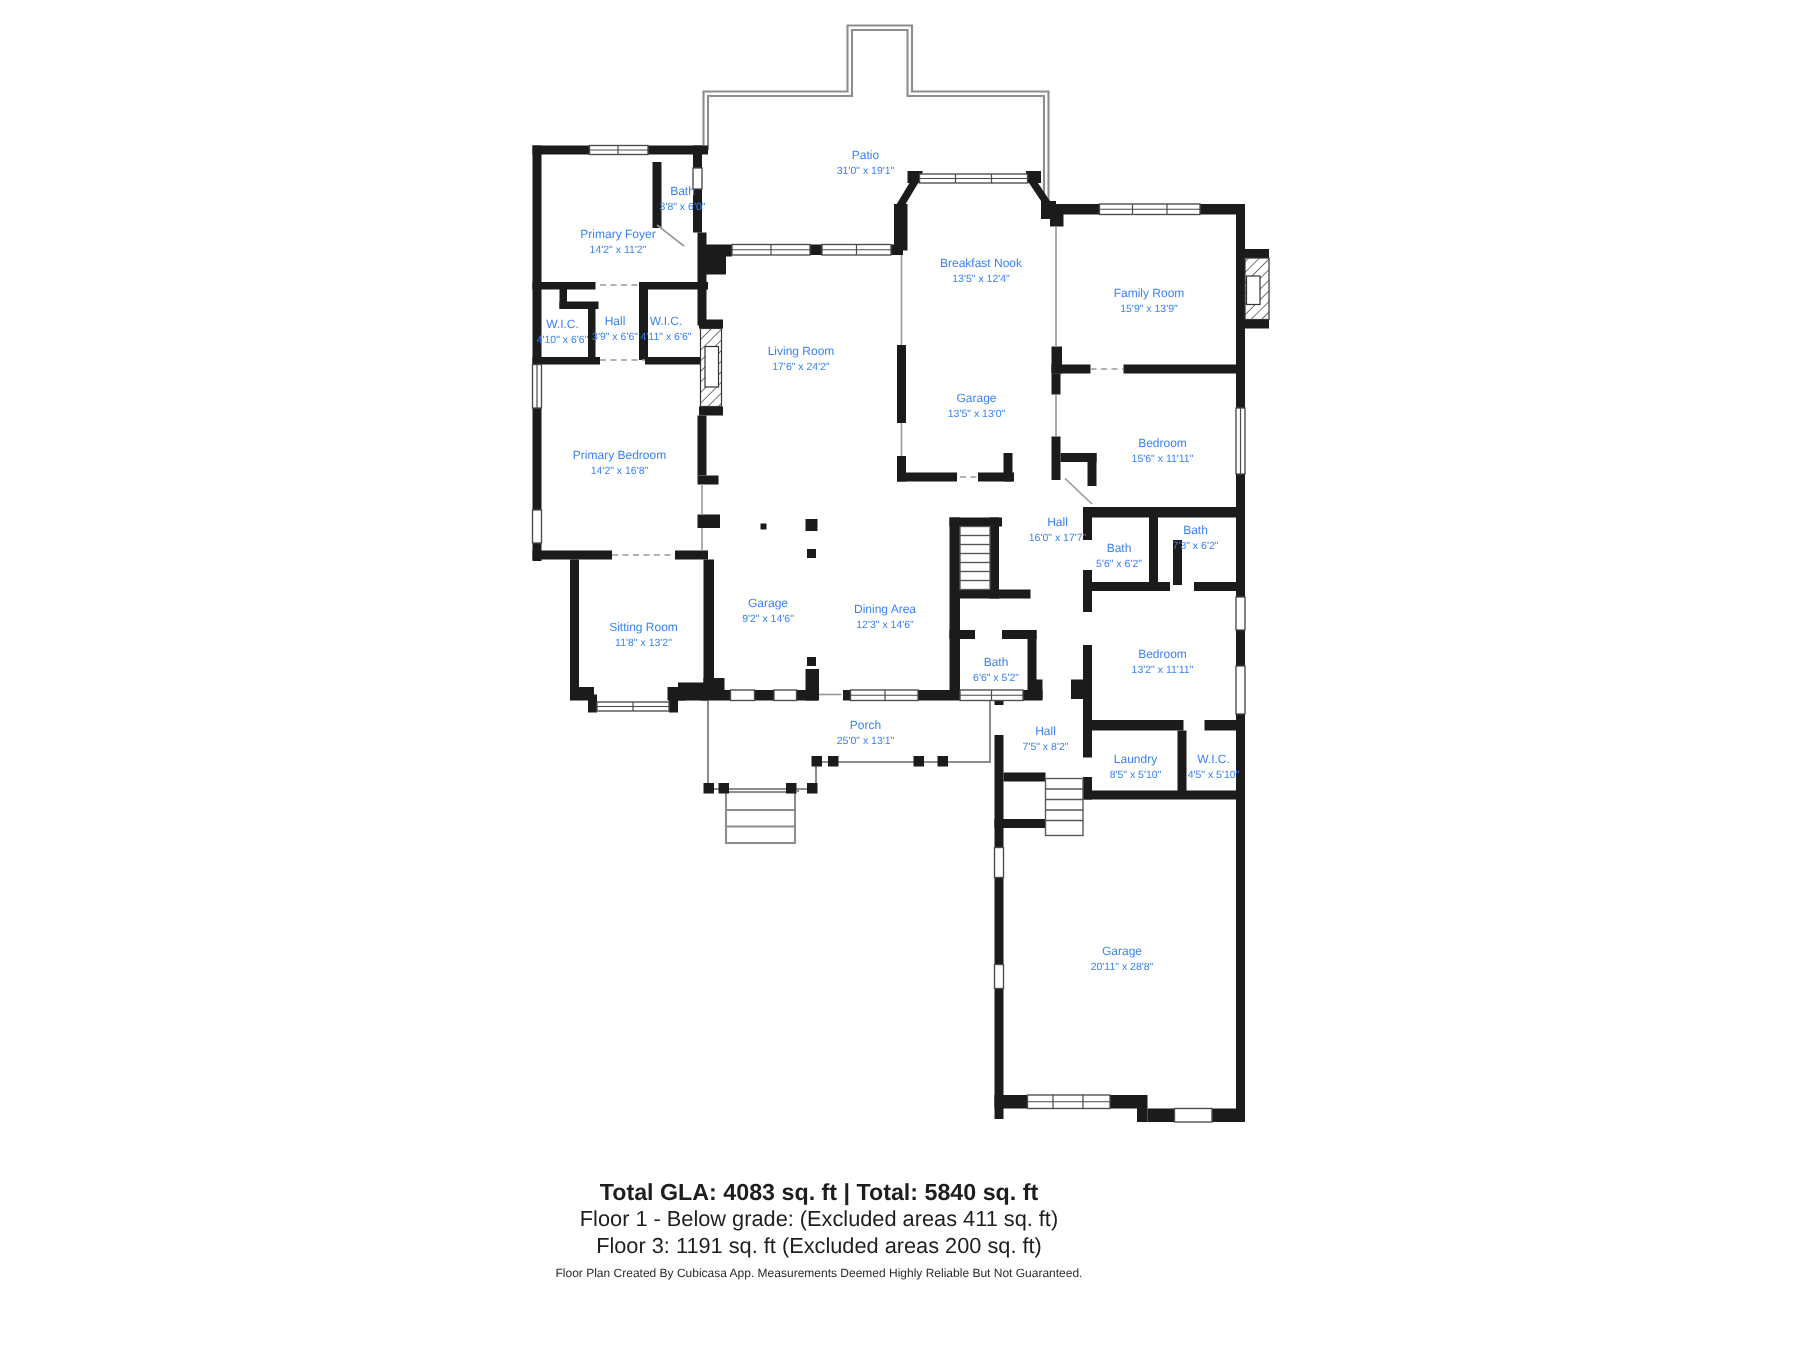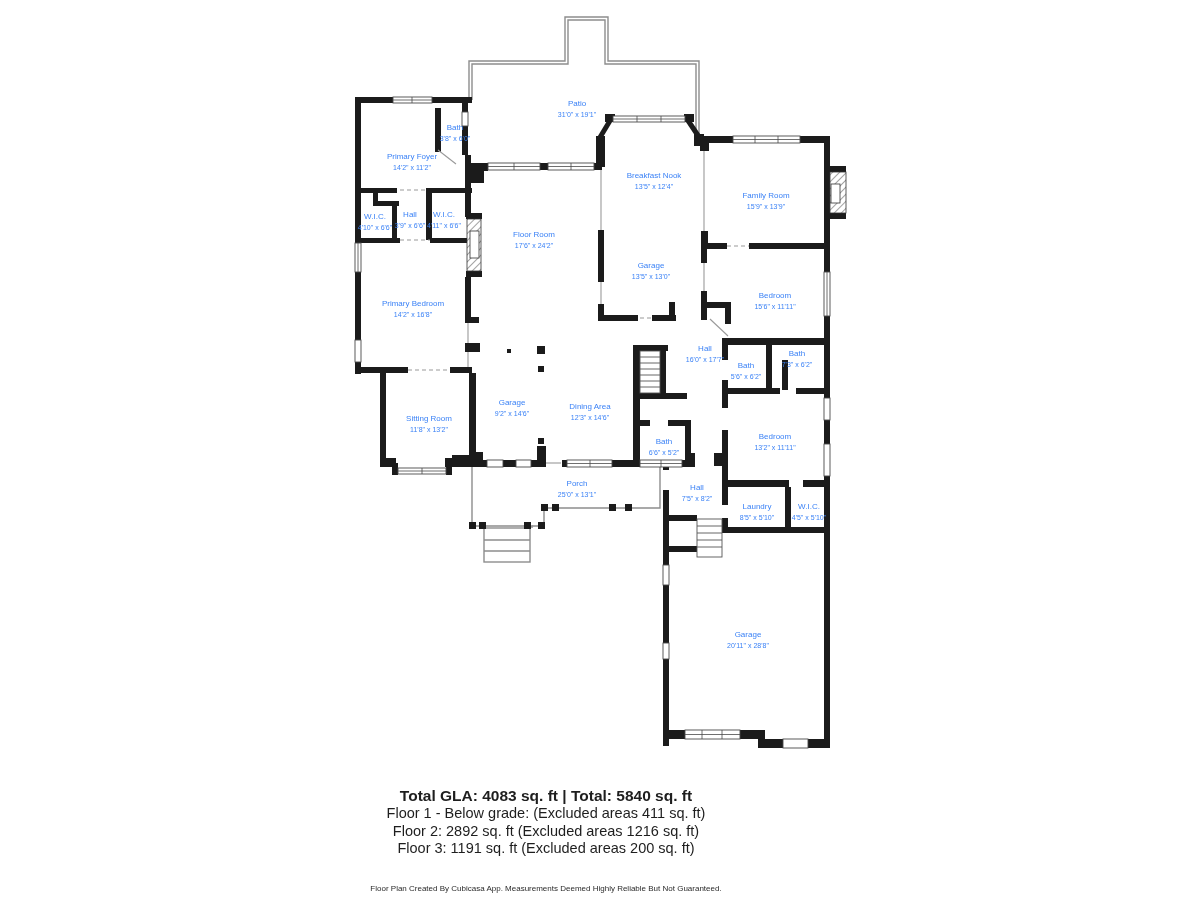--- a/index.html
+++ b/index.html
@@ -7,21 +7,21 @@
          font-family:"Liberation Sans","DejaVu Sans",sans-serif;}
   #plan-svg{position:absolute;left:0;top:0;}
   .wall{fill:#1b1b1b;}
   .rl{position:absolute;transform:translate(-50%,-50%);text-align:center;color:#3b82f6;
       line-height:1.5;white-space:nowrap;}
   .rl .n{font-size:8px;display:block;}
   .rl .d{font-size:7px;display:block;}
   #footer{position:absolute;left:0;top:787px;width:1092px;text-align:center;color:#1e1e1e;}
   .f1{font-size:15.5px;font-weight:bold;line-height:18px;}
   .f2{font-size:14.5px;line-height:17.5px;text-align:center;}
-  .fd{font-size:8px;margin-top:26px;color:#2a2a2a;}
+  .fd{font-size:8px;margin-top:4px;color:#2a2a2a;}
 </style>
 </head>
 <body>
 
 <div id="stage">
 
 <svg id="plan-svg" width="1200" height="900" viewBox="0 0 1200 900">
   <defs>
     <pattern id="hatch" width="5" height="5" patternUnits="userSpaceOnUse" patternTransform="rotate(45)">
       <rect width="5" height="5" fill="#fff"></rect>
@@ -284,21 +284,21 @@
     </div>
 <div class="rl" style="left:413px;top:309px">
       <span class="n">Primary Bedroom</span>
       <span class="d">14'2" x 16'8"</span>
     </div>
 <div class="rl" style="left:429px;top:424px">
       <span class="n">Sitting Room</span>
       <span class="d">11'8" x 13'2"</span>
     </div>
 <div class="rl" style="left:534px;top:240px">
-      <span class="n">Floor Room</span>
+      <span class="n">Living Room</span>
       <span class="d">17'6" x 24'2"</span>
     </div>
 <div class="rl" style="left:577px;top:109px">
       <span class="n">Patio</span>
       <span class="d">31'0" x 19'1"</span>
     </div>
 <div class="rl" style="left:654px;top:181px">
       <span class="n">Breakfast Nook</span>
       <span class="d">13'5" x 12'4"</span>
     </div>
@@ -359,18 +359,17 @@
       <span class="d">4'5" x 5'10"</span>
     </div>
 <div class="rl" style="left:748px;top:640px">
       <span class="n">Garage</span>
       <span class="d">20'11" x 28'8"</span>
     </div>
 
 <div id="footer">
   <div class="f1">Total GLA: 4083 sq. ft | Total: 5840 sq. ft</div>
   <div class="f2">Floor 1 - Below grade: (Excluded areas 411 sq. ft)</div>
-  <div class="f2">Floor 2: 2892 sq. ft (Excluded areas 1216 sq. ft)</div>
   <div class="f2">Floor 3: 1191 sq. ft (Excluded areas 200 sq. ft)</div>
   <div class="fd">Floor Plan Created By Cubicasa App. Measurements Deemed Highly Reliable But Not Guaranteed.</div>
 </div>
 
 </div>
 
 </body></html>

